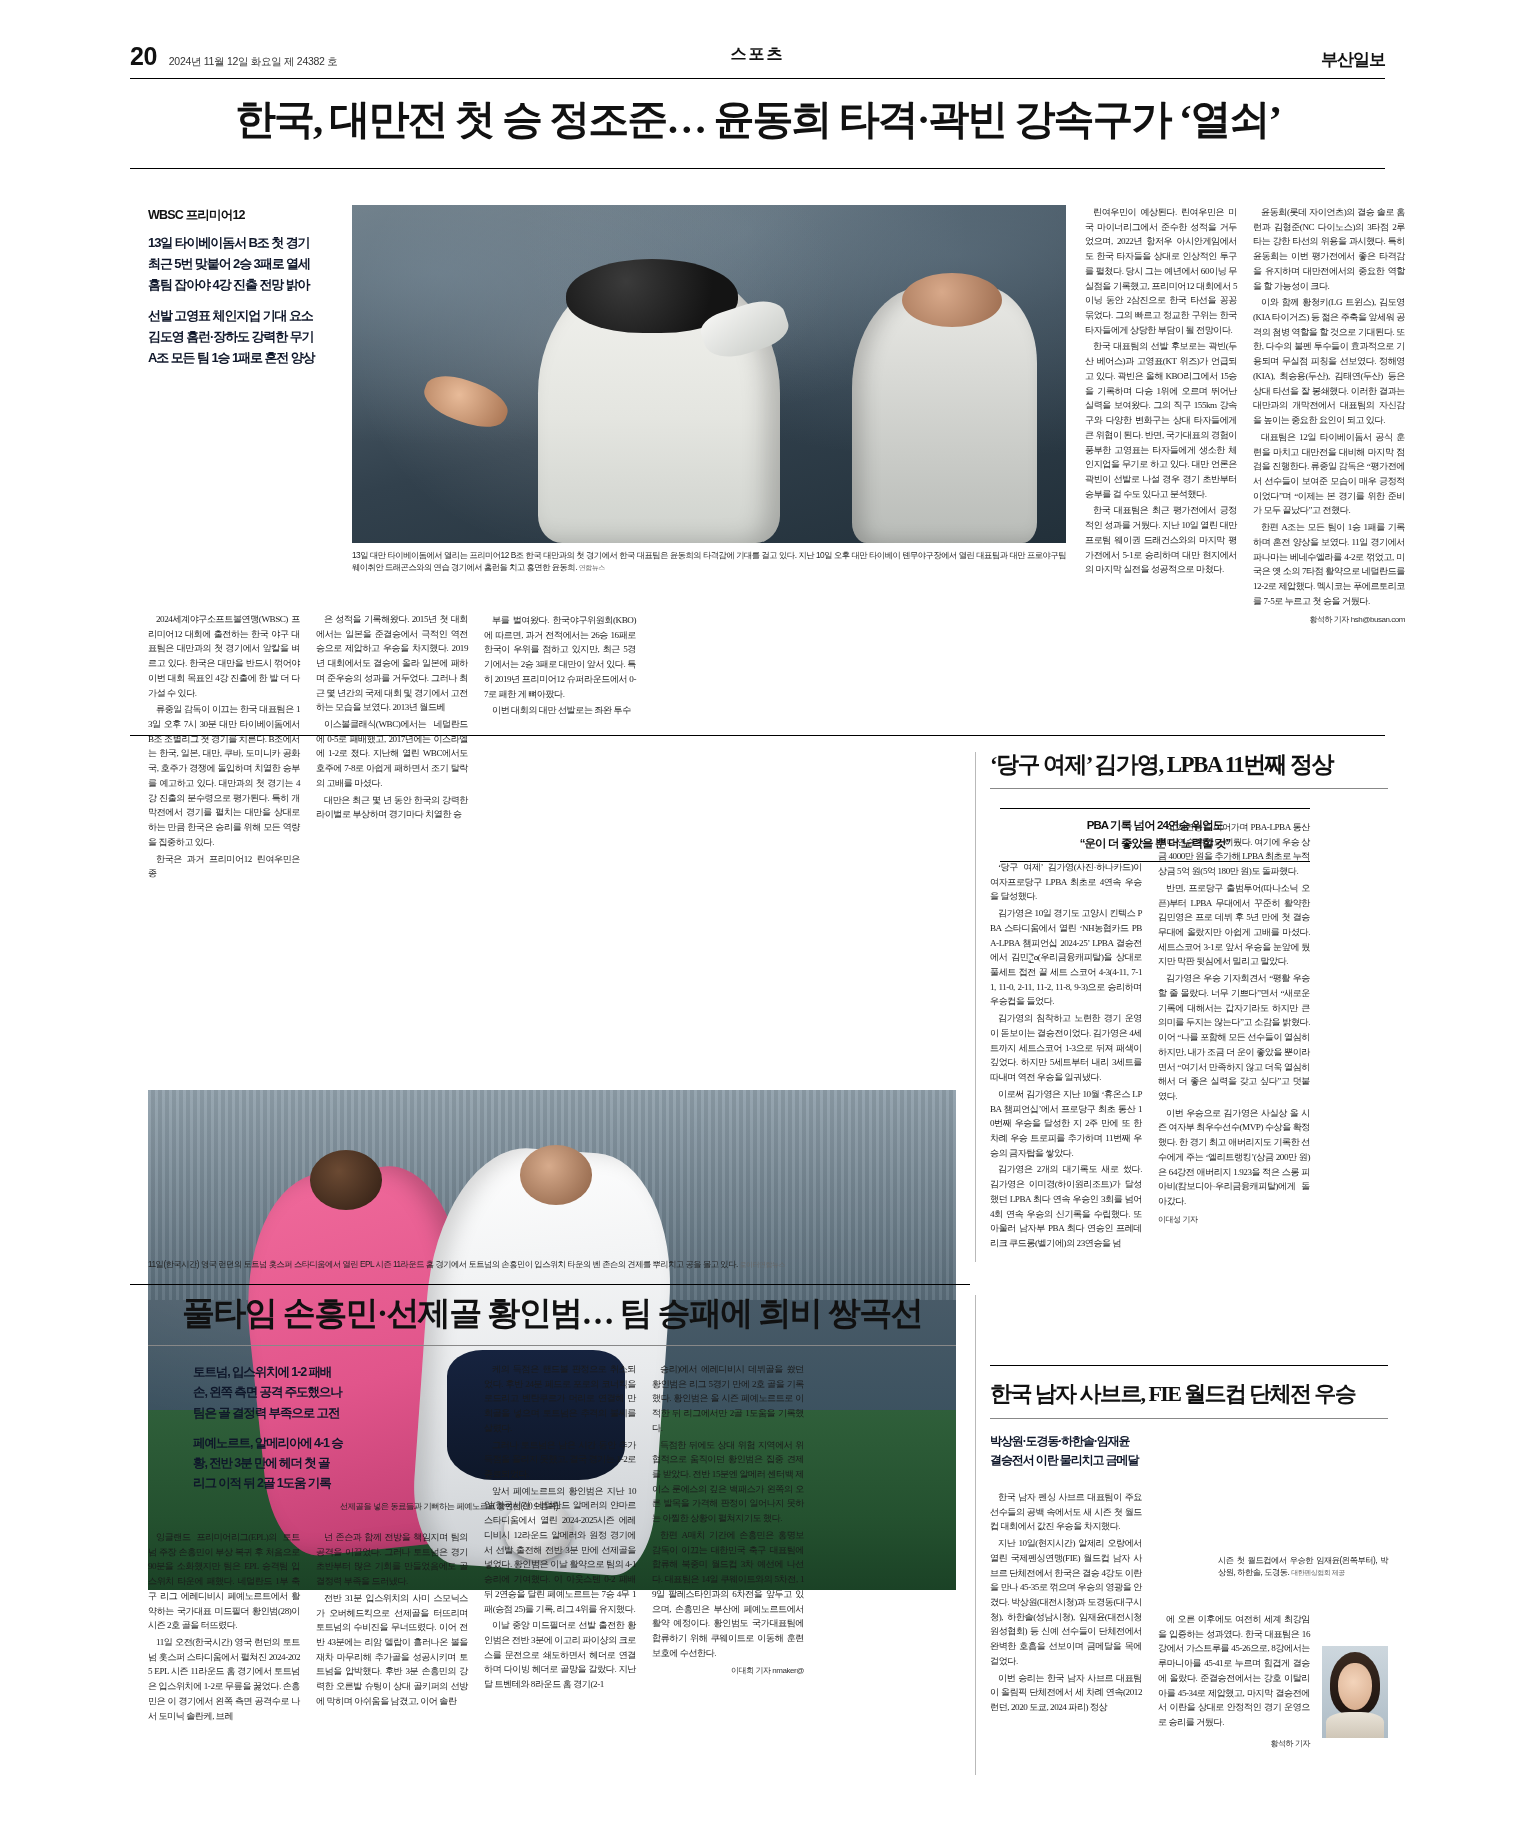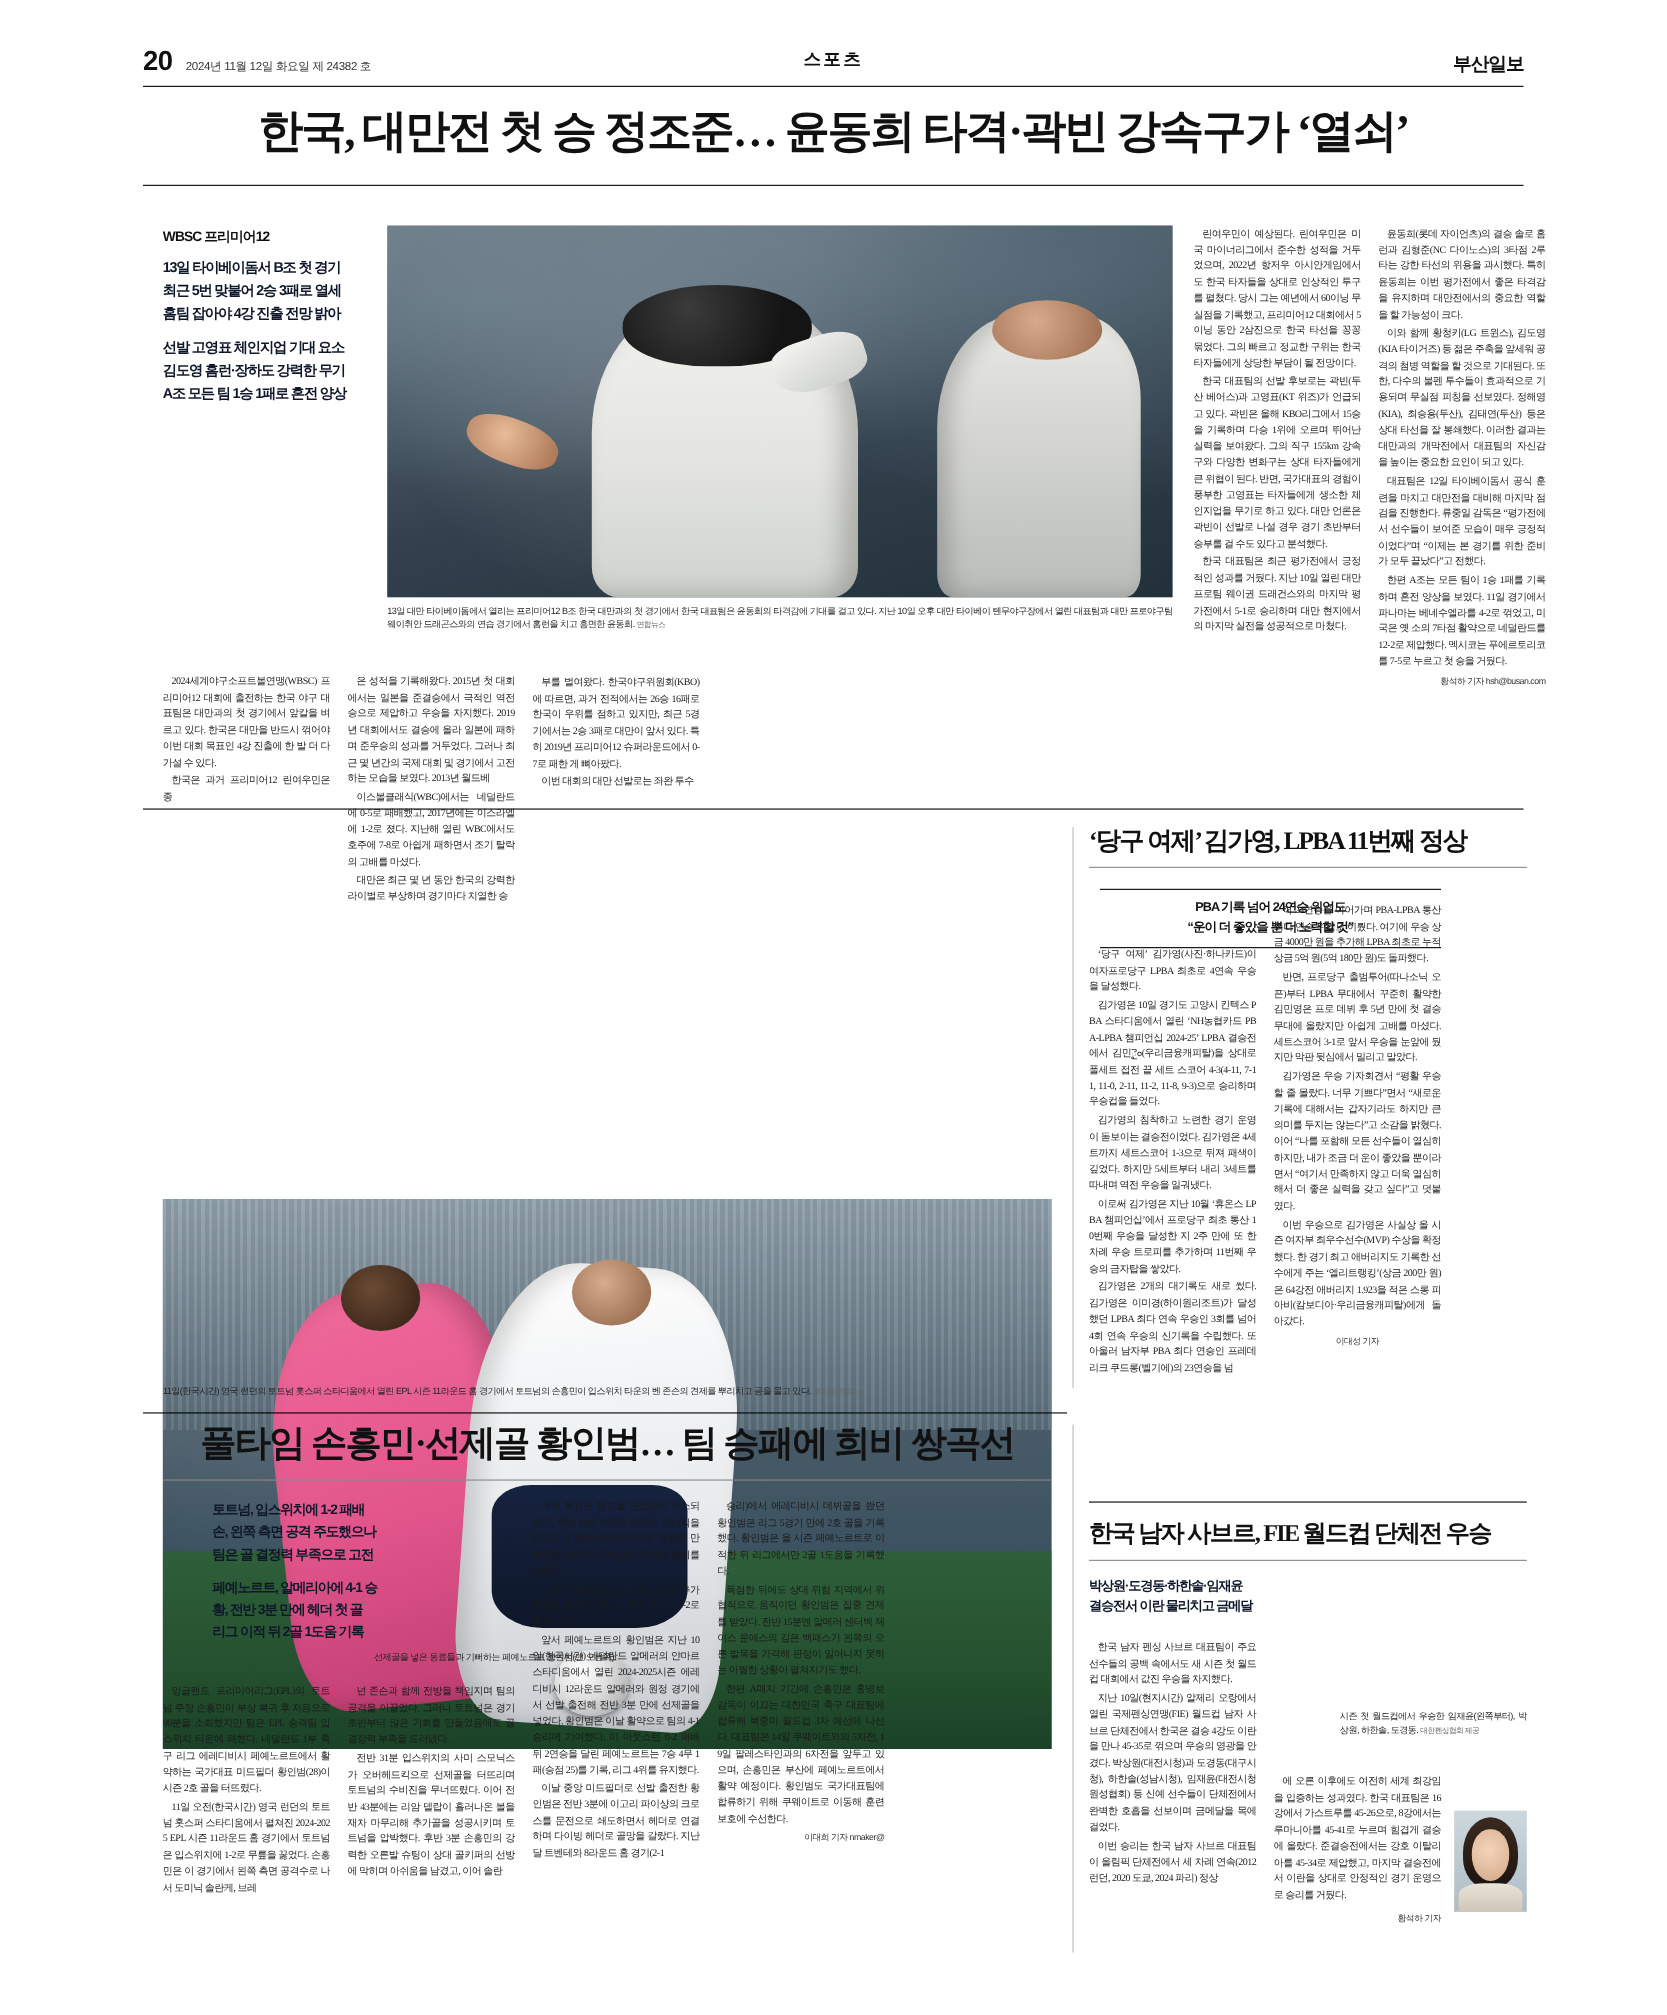--- a/index.html
+++ b/index.html
@@ -351,20 +351,21 @@
     <div class="glove"></div>
     <div class="handL"></div>
   </div>
   <div class="caption" style="top:549px; left:352px; width:714px;">
     <span>13일 대만 타이베이돔에서 열리는 프리미어12 B조 한국 대만과의 첫 경기에서 한국 대표팀은 윤동희의 타격감에 기대를 걸고 있다. 지난 10일 오후 대만 타이베이 톈무야구장에서 열린 대표팀과 대만 프로야구팀 웨이취안 드래곤스와의 연습 경기에서 홈런을 치고 흥면한 윤동희.</span>
     <span class="credit">연합뉴스</span>
   </div>
 
   <div class="col" style="top:612px; left:148px; width:152px;">
     <p>2024세계야구소프트볼연맹(WBSC) 프리미어12 대회에 출전하는 한국 야구 대표팀은 대만과의 첫 경기에서 앞칼을 벼르고 있다. 한국은 대만을 반드시 꺾어야 이번 대회 목표인 4강 진출에 한 발 더 다가설 수 있다.</p>
+    <p>류중일 감독이 이끄는 한국 대표팀은 13일 오후 7시 30분 대만 타이베이돔에서 B조 조별리그 첫 경기를 치른다. B조에서는 한국, 일본, 대만, 쿠바, 도미니카 공화국, 호주가 경쟁에 돌입하며 치열한 승부를 예고하고 있다. 대만과의 첫 경기는 4강 진출의 분수령으로 평가된다. 특히 개막전에서 경기를 펼치는 대만을 상대로 하는 만큼 한국은 승리를 위해 모든 역량을 집중하고 있다.</p>
     <p>한국은 과거 프리미어12 린여우민은 종</p>
   </div>
   <div class="col" style="top:612px; left:316px; width:152px;">
     <p>은 성적을 기록해왔다. 2015년 첫 대회에서는 일본을 준결승에서 극적인 역전승으로 제압하고 우승을 차지했다. 2019년 대회에서도 결승에 올라 일본에 패하며 준우승의 성과를 거두었다. 그러나 최근 몇 년간의 국제 대회 및 경기에서 고전하는 모습을 보였다. 2013년 월드베</p>
     <p>이스볼클래식(WBC)에서는 네덜란드에 0-5로 패배했고, 2017년에는 이스라엘에 1-2로 졌다. 지난해 열린 WBC에서도 호주에 7-8로 아쉽게 패하면서 조기 탈락의 고배를 마셨다.</p>
     <p>대만은 최근 몇 년 동안 한국의 강력한 라이벌로 부상하며 경기마다 치열한 승</p>
   </div>
   <div class="col" style="top:589px; left:484px; width:152px;margin-top:24px;">
     <p>부를 벌여왔다. 한국야구위원회(KBO)에 따르면, 과거 전적에서는 26승 16패로 한국이 우위를 점하고 있지만, 최근 5경기에서는 2승 3패로 대만이 앞서 있다. 특히 2019년 프리미어12 슈퍼라운드에서 0-7로 패한 게 뼈아팠다.</p>
     <p>이번 대회의 대만 선발로는 좌완 투수</p>
@@ -420,21 +421,21 @@
     <p>김가영은 10일 경기도 고양시 킨텍스 PBA 스타디움에서 열린 ‘NH농협카드 PBA-LPBA 챔피언십 2024-25’ LPBA 결승전에서 김민ైం(우리금융캐피탈)을 상대로 풀세트 접전 끝 세트 스코어 4-3(4-11, 7-11, 11-0, 2-11, 11-2, 11-8, 9-3)으로 승리하며 우승컵을 들었다.</p>
     <p>김가영의 침착하고 노련한 경기 운영이 돋보이는 결승전이었다. 김가영은 4세트까지 세트스코어 1-3으로 뒤져 패색이 깊었다. 하지만 5세트부터 내리 3세트를 따내며 역전 우승을 일궈냈다.</p>
     <p>이로써 김가영은 지난 10월 ‘휴온스 LPBA 챔피언십’에서 프로당구 최초 통산 10번째 우승을 달성한 지 2주 만에 또 한 차례 우승 트로피를 추가하며 11번째 우승의 금자탑을 쌓았다.</p>
     <p>김가영은 2개의 대기록도 새로 썼다. 김가영은 이미경(하이원리조트)가 달성했던 LPBA 최다 연속 우승인 3회를 넘어 4회 연속 우승의 신기록을 수립했다. 또 아울러 남자부 PBA 최다 연승인 프레데리크 쿠드롱(벨기에)의 23연승을 넘</p>
   </div>
   <div class="col" style="top:820px; left:1158px; width:152px;">
     <p>어 24연승을 이어가며 PBA-LPBA 통산 최다 연승 위업도 이뤘다. 여기에 우승 상금 4000만 원을 추가해 LPBA 최초로 누적 상금 5억 원(5억 180만 원)도 돌파했다.</p>
     <p>반면, 프로당구 출범투어(따나소닉 오픈)부터 LPBA 무대에서 꾸준히 활약한 김민영은 프로 데뷔 후 5년 만에 첫 결승 무대에 올랐지만 아쉽게 고배를 마셨다. 세트스코어 3-1로 앞서 우승을 눈앞에 뒀지만 막판 뒷심에서 밀리고 말았다.</p>
     <p>김가영은 우승 기자회견서 “평활 우승할 줄 몰랐다. 너무 기쁘다”면서 “새로운 기록에 대해서는 갑자기라도 하지만 큰 의미를 두지는 않는다”고 소감을 밝혔다. 이어 “나를 포함해 모든 선수들이 열심히 하지만, 내가 조금 더 운이 좋았을 뿐이라면서 “여기서 만족하지 않고 더욱 열심히 해서 더 좋은 실력을 갖고 싶다”고 덧붙였다.</p>
     <p>이번 우승으로 김가영은 사실상 올 시즌 여자부 최우수선수(MVP) 수상을 확정했다. 한 경기 최고 애버리지도 기록한 선수에게 주는 ‘엘리트랭킹’(상금 200만 원)은 64강전 애버리지 1.923을 적은 스롱 피아비(캄보디아·우리금융캐피탈)에게 돌아갔다.</p>
-    <p class="byline" style="text-align:center; text-indent:0; margin-top:5px;">이대성 기자</p>
+    <p class="byline" style="text-align:left; text-indent:0; margin-top:5px;">이대성 기자</p>
   </div>
 
   <div class="hr" style="top:1284px; left:130px; width:840px;"></div>
 
   <div class="subhead" style="top:1295px; left:148px; width:808px; font-size:33px; text-align:center;">풀타임 손흥민·선제골 황인범… 팀 승패에 희비 쌍곡선</div>
   <div class="hr thin" style="top:1345px; left:148px; width:808px;"></div>
 
   <div class="lede" style="top:1362px; left:148px; width:175px; font-size:12.5px;padding-left:45px;">
     <div>토트넘, 입스위치에 1-2 패배</div>
     <div>손, 왼쪽 측면 공격 주도했으나</div>

